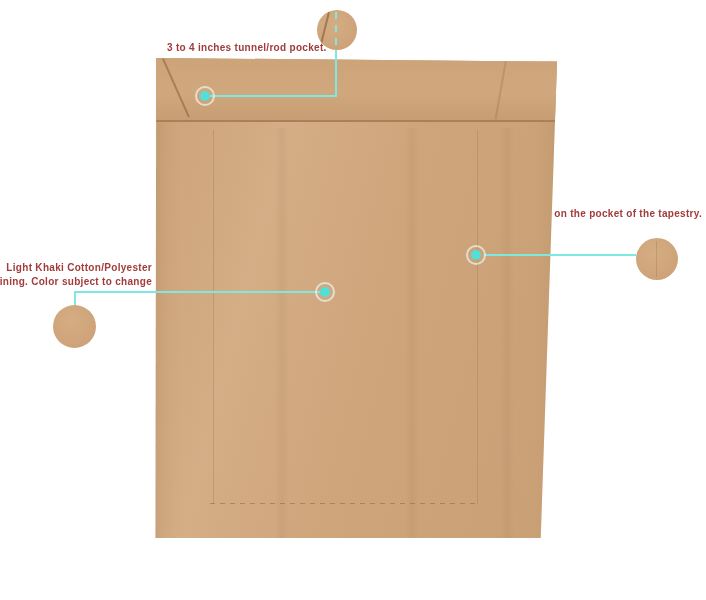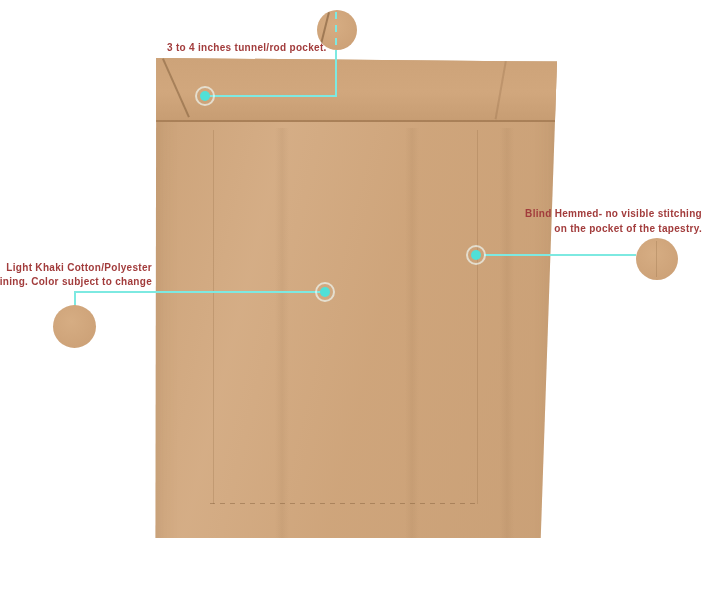--- a/index.html
+++ b/index.html
@@ -98,21 +98,20 @@
   <div class="cline top-vline"></div>
   <div class="detail-circle top-circle">
     <div class="fold-in"></div>
     <div class="dash"></div>
   </div>
   <div class="hotspot top-hotspot">
     <div class="dot"></div>
   </div>
 
   <div class="label right-label">
-    <div>Blind Hemmed- no visible stitching</div>
     <div>on the pocket of the tapestry.</div>
   </div>
   <div class="cline right-hline"></div>
   <div class="detail-circle right-circle">
     <div class="seam"></div>
   </div>
   <div class="hotspot right-hotspot">
     <div class="dot"></div>
   </div>
 

